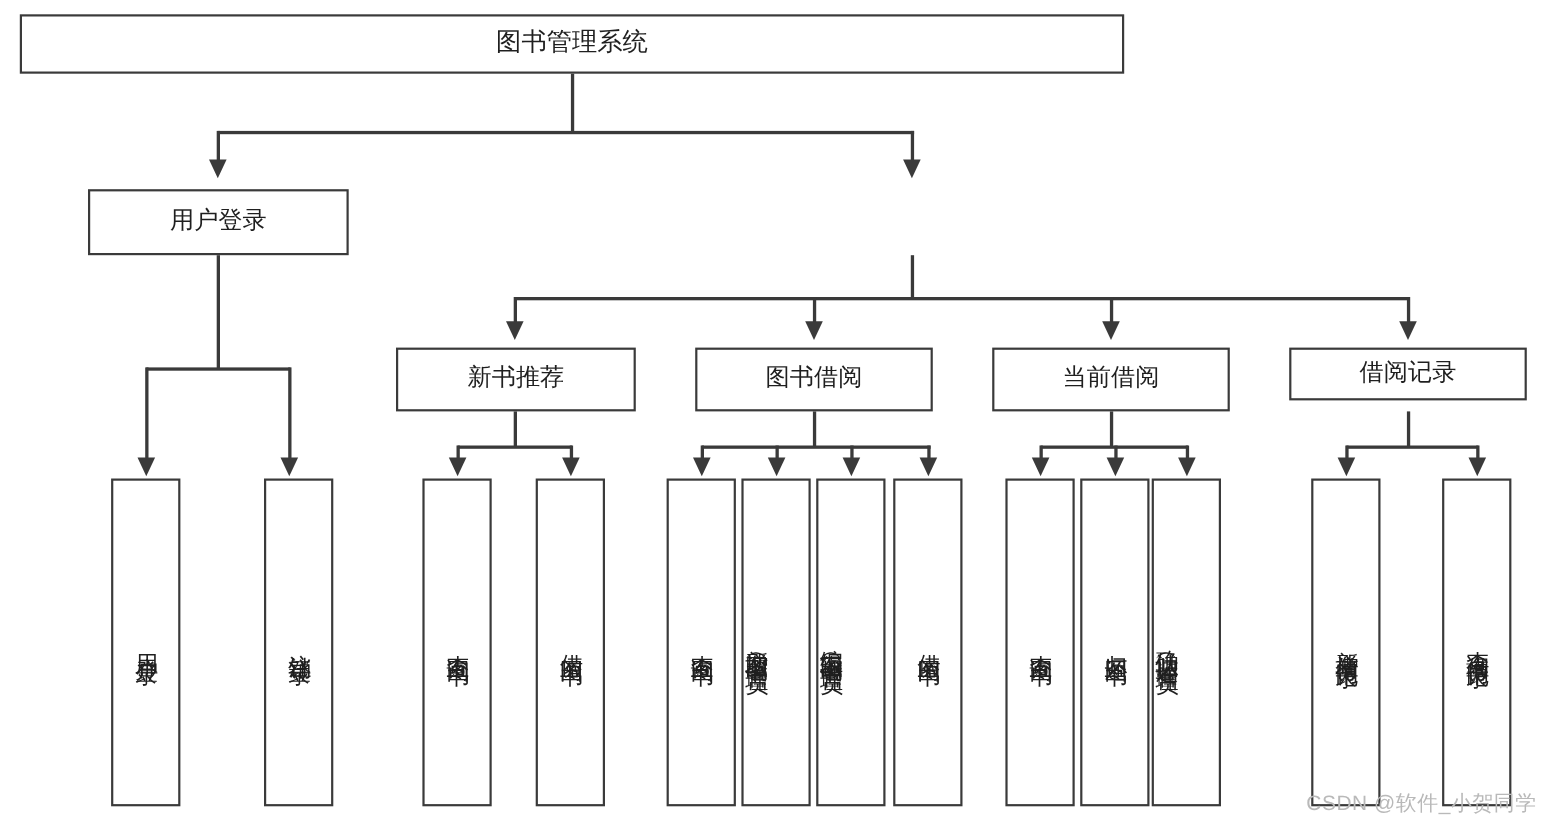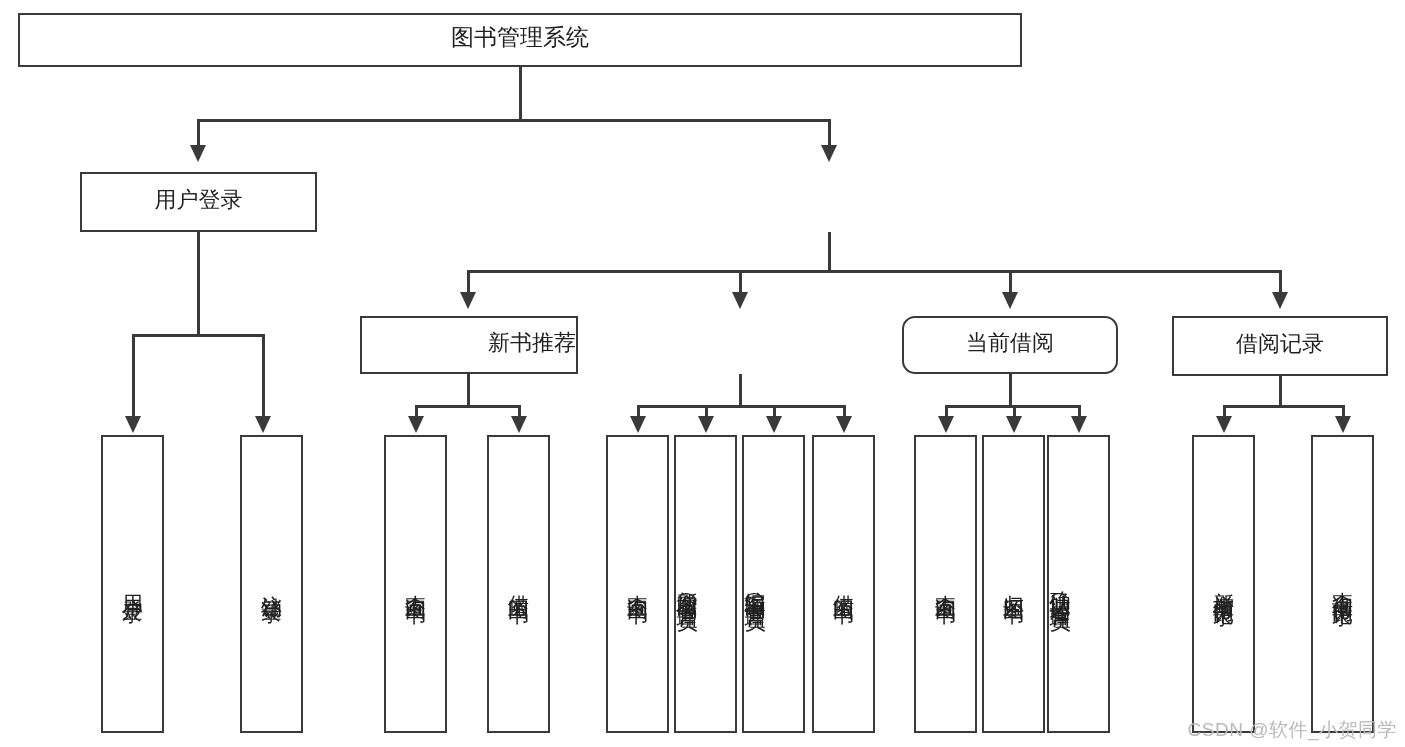--- a/index.html
+++ b/index.html
@@ -119,27 +119,30 @@
   <div class="hline" style="left:468px; top:270px; width:813px;"></div>
   <div class="vline" style="left:467px; top:270px; height:24px;"></div>
   <div class="arrow" style="left:460px; top:292px;"></div>
   <div class="vline" style="left:739px; top:270px; height:24px;"></div>
   <div class="arrow" style="left:732px; top:292px;"></div>
   <div class="vline" style="left:1009px; top:270px; height:24px;"></div>
   <div class="arrow" style="left:1002px; top:292px;"></div>
   <div class="vline" style="left:1279px; top:270px; height:24px;"></div>
   <div class="arrow" style="left:1272px; top:292px;"></div>
 
-  <div class="box horiz" style="left:360px; top:316px; width:218px; height:58px;justify-content:flex-end;">
+  <div class="box horiz" style="left:360px; top:316px; width:218px; height:58px;">
     <span>新书推荐</span>
   </div>
-  <div class="box horiz" style="left:902px; top:316px; width:216px; height:58px;border-radius:13px;">
+  <div class="box horiz" style="left:632px; top:316px; width:216px; height:58px;">
+    <span>图书借阅</span>
+  </div>
+  <div class="box horiz" style="left:902px; top:316px; width:216px; height:58px;">
     <span>当前借阅</span>
   </div>
-  <div class="box horiz" style="left:1172px; top:316px; width:216px; height:60px;">
+  <div class="box horiz" style="left:1172px; top:316px; width:216px; height:48px;">
     <span>借阅记录</span>
   </div>
 
   <div class="vline" style="left:467px; top:374px; height:33px;"></div>
   <div class="hline" style="left:416px; top:405px; width:104px;"></div>
   <div class="vline" style="left:415px; top:405px; height:13px;"></div>
   <div class="arrow" style="left:408px; top:416px;"></div>
   <div class="vline" style="left:518px; top:405px; height:13px;"></div>
   <div class="arrow" style="left:511px; top:416px;"></div>
 

